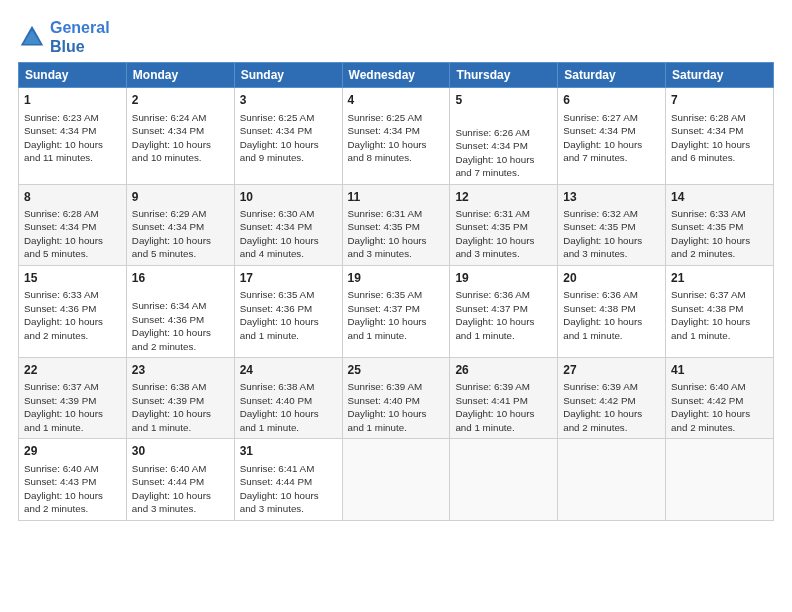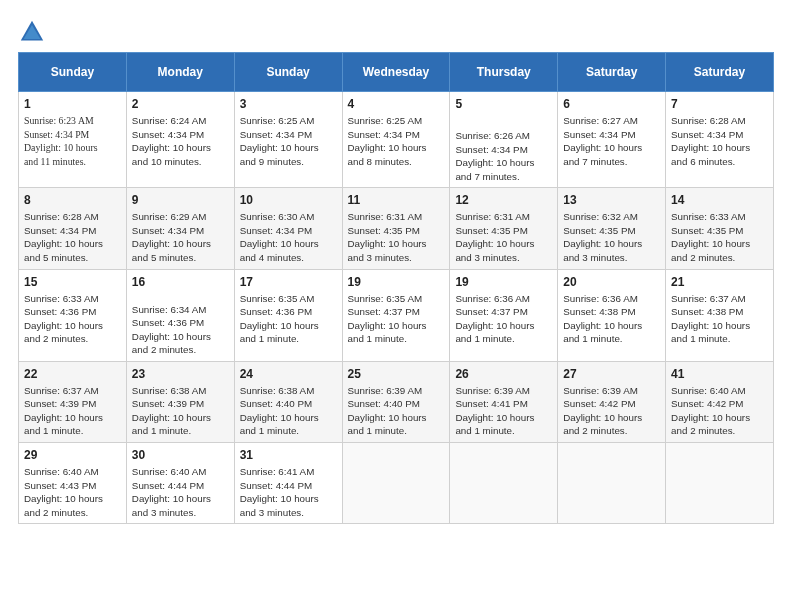--- a/index.html
+++ b/index.html
@@ -54,22 +54,22 @@
     table {
       width: 100%;
       border-collapse: collapse;
       font-size: 10.5px;
     }
     thead tr th {
       background-color: #2e6db4;
       color: white;
       font-weight: bold;
       font-size: 12px;
-      padding: 12px 6px;
-      text-align: center;
+      padding: 5px 6px;
+      text-align: left;
       border: 1px solid #5590cc;
     }
     tbody tr td {
       vertical-align: top;
       border: 1px solid #d0d0d0;
       padding: 4px 5px;
       height: 78px;
       background: #fff;
       color: #222;
       line-height: 1.35;
@@ -95,20 +95,24 @@
 </head>
 <body>
 
 <div class="container">
   <div class="header-row">
     <div class="logo">
       <svg class="logo-icon" viewBox="0 0 40 40" xmlns="http://www.w3.org/2000/svg">
         <polygon points="20,4 36,32 4,32" fill="#2e6db4"></polygon>
         <polygon points="20,10 32,30 8,30" fill="#5aaae0" opacity="0.5"></polygon>
       </svg>
+      <div class="logo-text">
+        <div><span>General</span></div>
+        <div><span style="color:#2e6db4;">Blue</span></div>
+      </div>
     </div>
     <div class="title-block">
       <div class="month-title"></div>
       <div class="location"></div>
     </div>
   </div>
 
   <table>
     <thead>
       <tr id="thead-row">
@@ -118,21 +122,21 @@
           <th>Wednesday</th>
           <th>Thursday</th>
           <th>Saturday</th>
           <th>Saturday</th>
         </tr>
     </thead>
     <tbody id="tbody">
         <tr>
           <td>
             <span class="day-num">1</span>
-            <div class="day-info" style="white-space: pre-line; font-family: Liberation Serif, serif;">Sunrise: 6:23 AM
+            <div class="day-info" style="white-space: pre-line;">Sunrise: 6:23 AM
 Sunset: 4:34 PM
 Daylight: 10 hours
 and 11 minutes.</div>
           </td>
           <td>
             <span class="day-num">2</span>
             <div class="day-info" style="white-space: pre-line;">Sunrise: 6:24 AM
 Sunset: 4:34 PM
 Daylight: 10 hours
 and 10 minutes.</div>

